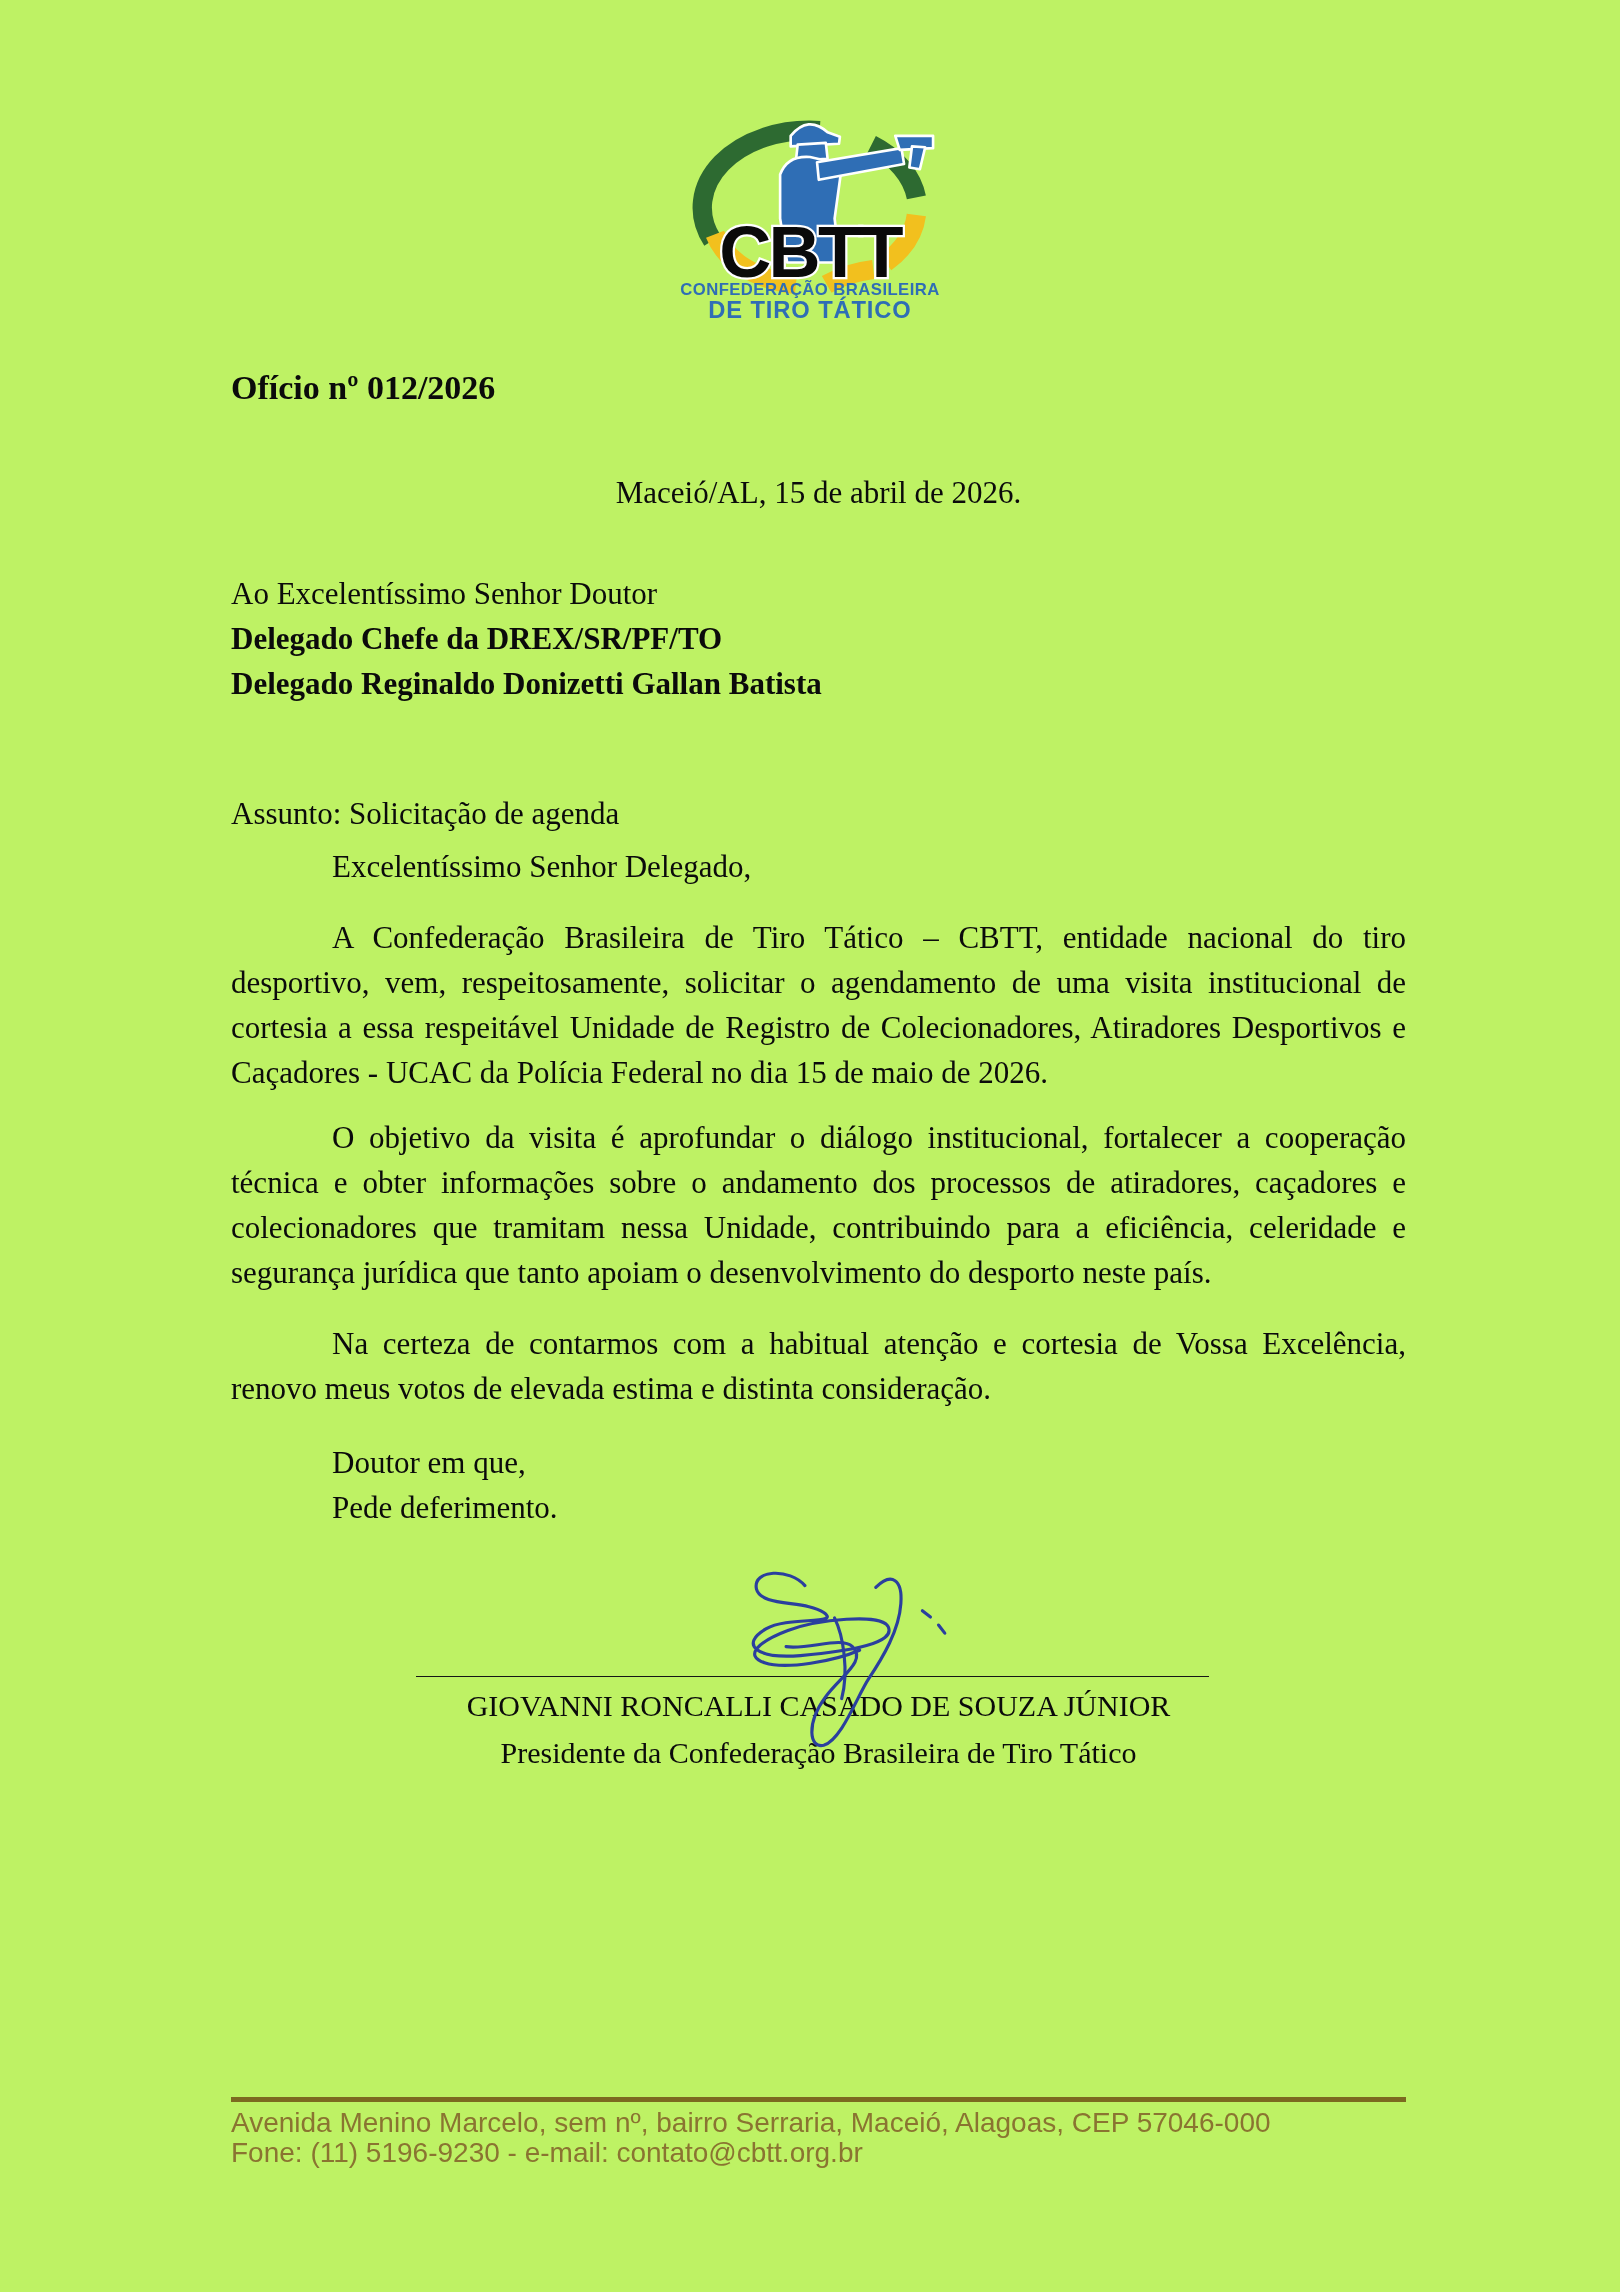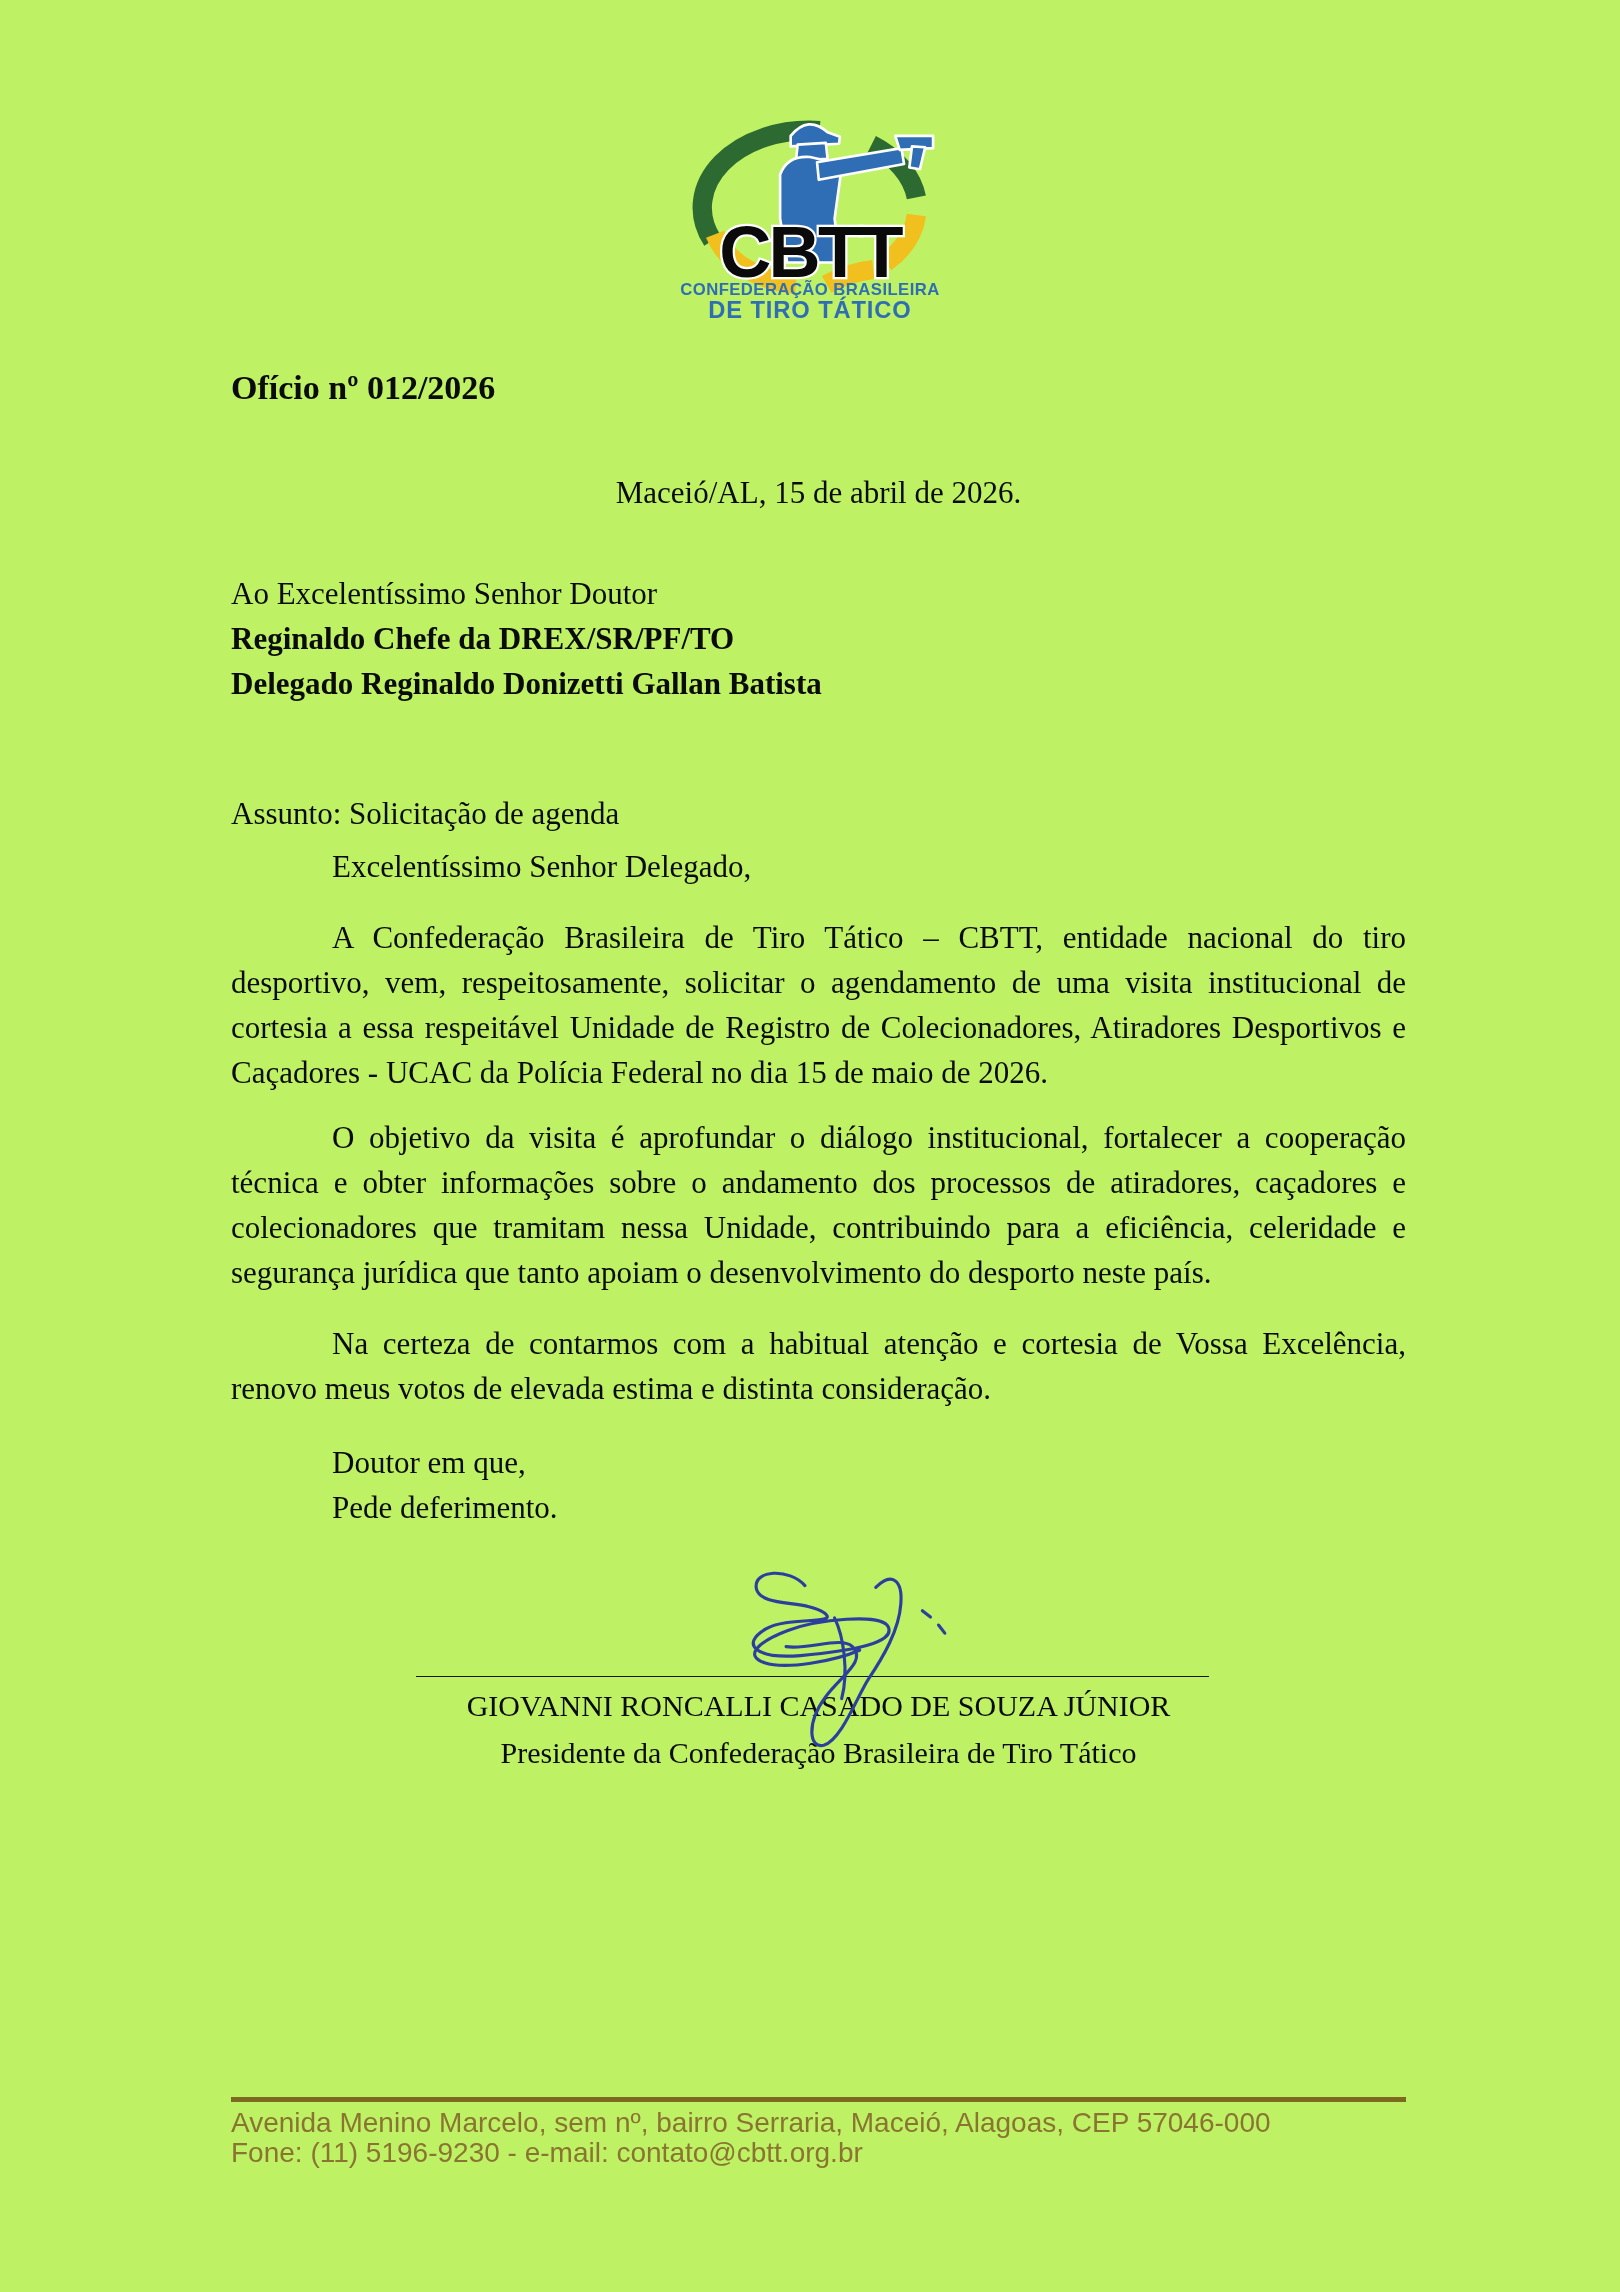--- a/index.html
+++ b/index.html
@@ -67,21 +67,21 @@
       <text x="150" y="233" text-anchor="middle" font-size="27" letter-spacing="1" fill="var(--logo-blue)">DE TIRO TÁTICO</text>
     </svg>
   </div>
 
   <div class="abs ref">Ofício nº 012/2026</div>
 
   <div class="abs date">Maceió/AL, 15 de abril de 2026.</div>
 
   <div class="abs addressee">
     <div>Ao Excelentíssimo Senhor Doutor</div>
-    <div class="bold">Reginaldo Chefe da DREX/SR/PF/TO</div>
+    <div class="bold">Delegado Chefe da DREX/SR/PF/TO</div>
     <div class="bold">Delegado Reginaldo Donizetti Gallan Batista</div>
   </div>
 
   <div class="abs subject">Assunto: Solicitação de agenda</div>
 
   <div class="abs greeting">Excelentíssimo Senhor Delegado,</div>
 
   <p class="abs para p1">A Confederação Brasileira de Tiro Tático – CBTT, entidade nacional do tiro desportivo, vem, respeitosamente, solicitar o agendamento de uma visita institucional de cortesia a essa respeitável Unidade de Registro de Colecionadores, Atiradores Desportivos e Caçadores - UCAC da Polícia Federal no dia 15 de maio de 2026.</p>
   <p class="abs para p2">O objetivo da visita é aprofundar o diálogo institucional, fortalecer a cooperação técnica e obter informações sobre o andamento dos processos de atiradores, caçadores e colecionadores que tramitam nessa Unidade, contribuindo para a eficiência, celeridade e segurança jurídica que tanto apoiam o desenvolvimento do desporto neste país.</p>
   <p class="abs para p3">Na certeza de contarmos com a habitual atenção e cortesia de Vossa Excelência, renovo meus votos de elevada estima e distinta consideração.</p>

